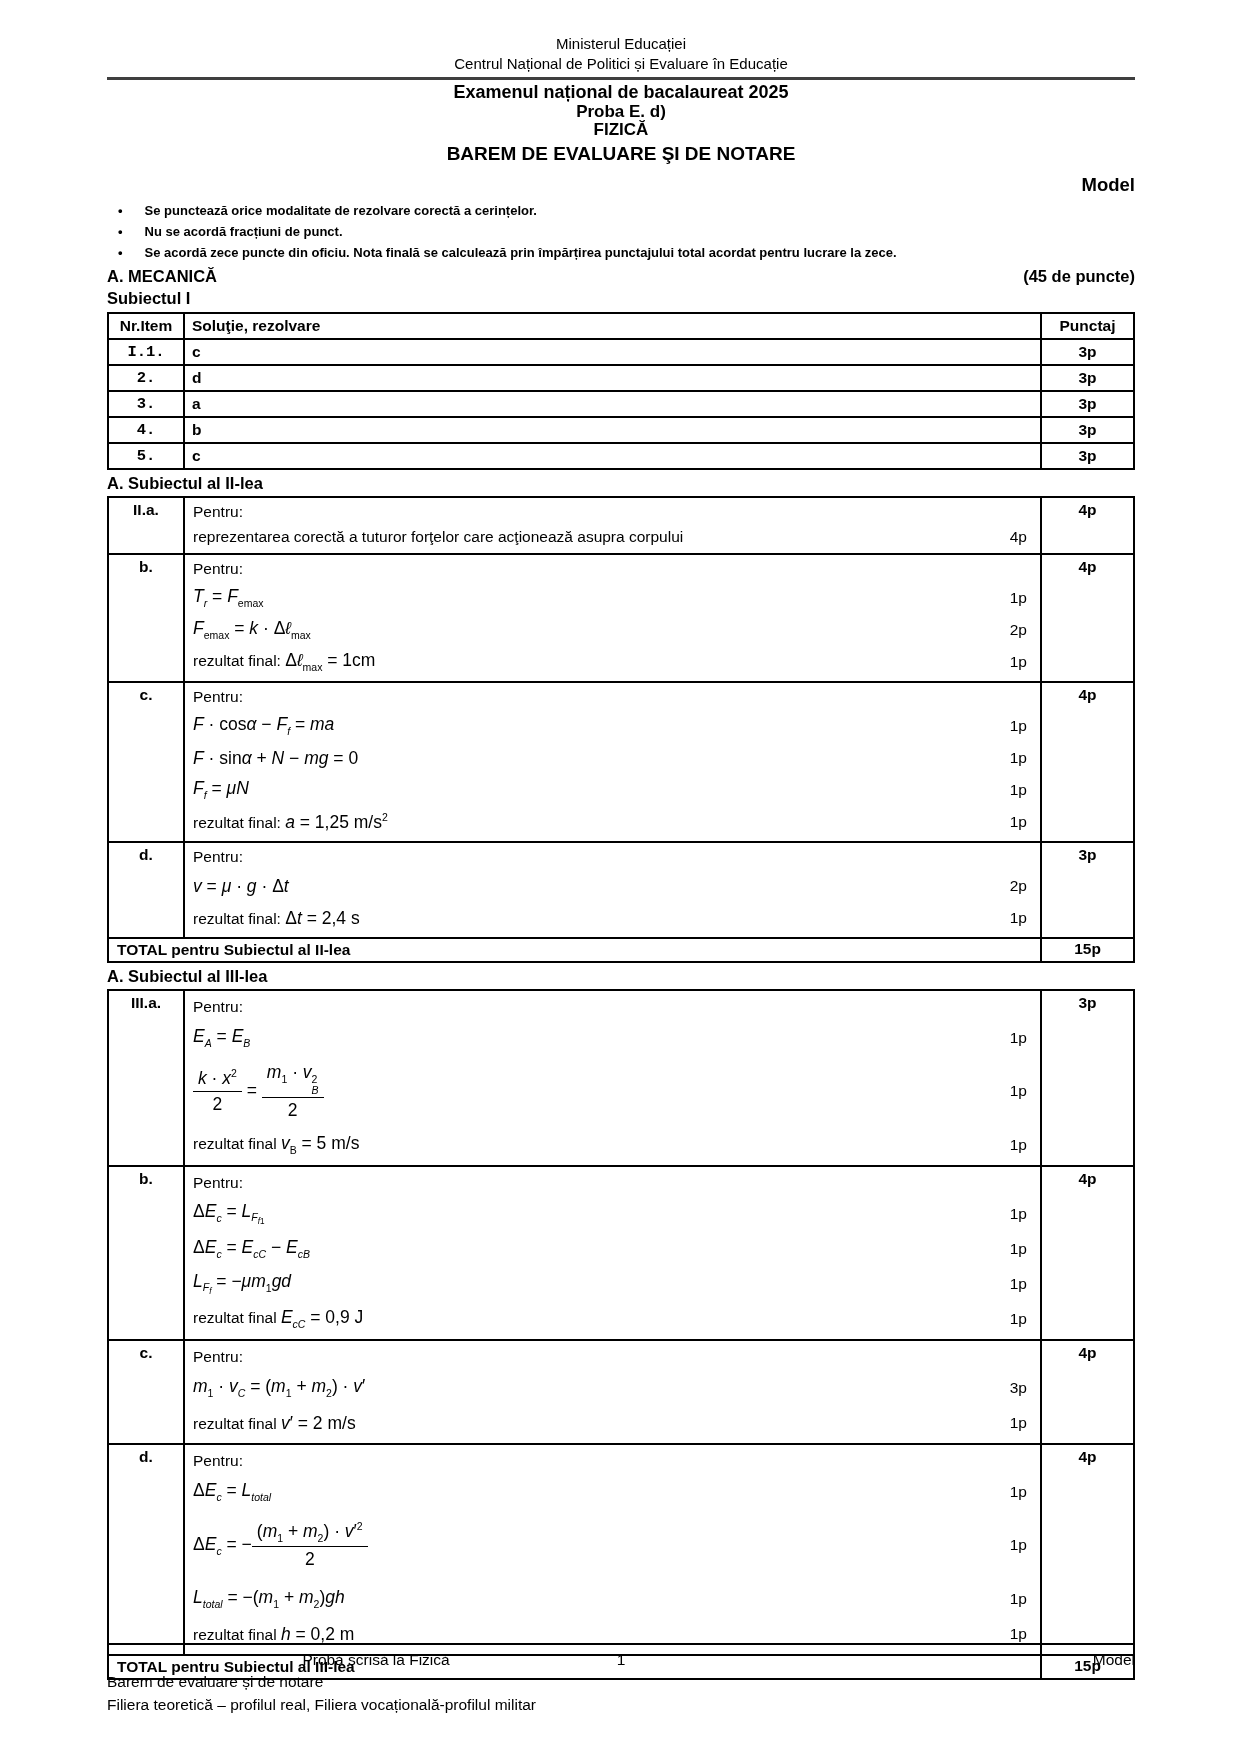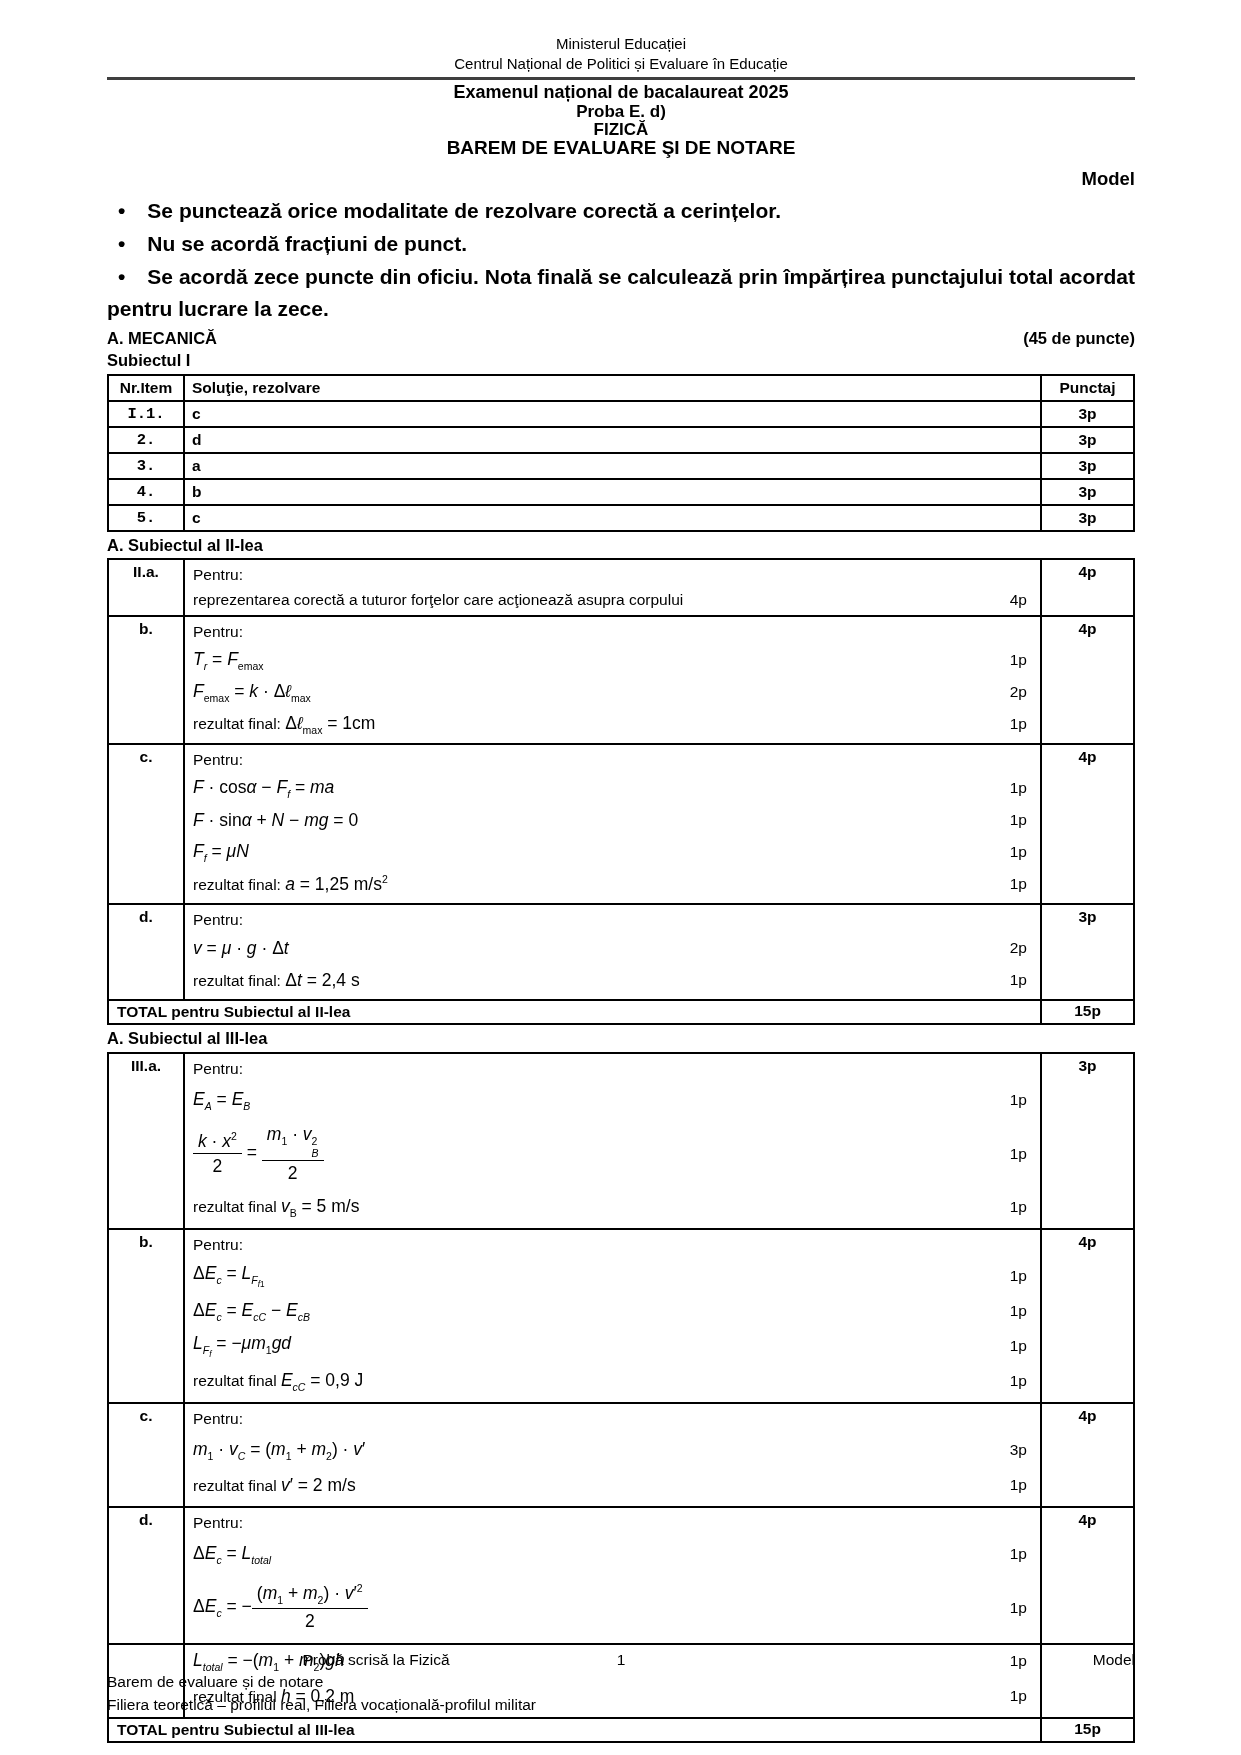--- a/index.html
+++ b/index.html
@@ -9,25 +9,25 @@
     font-family:"Liberation Sans", sans-serif;overflow:hidden;
   }
   
   .header-line{text-align:center;font-size:15px;line-height:1.3;}
   .header-rule{border:none;border-top:3px solid #3f3f3f;margin:4px 0 3px;}
   
   .title-block{text-align:center;font-weight:bold;}
   .t-exam{font-size:18px;line-height:1.1;}
   .t-proba{font-size:17px;line-height:1.05;}
   .t-fizica{font-size:17px;line-height:1.05;}
-  .t-barem{font-size:19px;line-height:1.1;}
+  .t-barem{font-size:19px;line-height:1.1;margin-top:6px;}
   .model-line{text-align:right;font-weight:bold;font-size:18.5px;margin-top:9px;}
   
   .bullets{margin-top:5px;}
-  .bullet-item{font-size:21px;font-weight:bold;line-height:1.52;text-align:justify;margin:1px 0;}
+  .bullet-item{font-size:13px;font-weight:bold;line-height:1.52;text-align:justify;margin:1px 0;}
   .bullet-item .b{padding:0 22px 0 11px;}
   
   .section-row{display:flex;justify-content:space-between;font-weight:bold;font-size:16.5px;margin-top:3px;line-height:1.3;}
   .subj-title{font-weight:bold;font-size:16.5px;line-height:1.3;margin:1px 0 2px;}
   .section-heading{font-weight:bold;font-size:16.5px;line-height:1.3;margin:3px 0 2px;}
   
   table{border-collapse:collapse;width:100%;table-layout:fixed;}
   td,th{border:2px solid #000;}
   .c-item{width:76px;}
   .c-pts{width:93px;}

